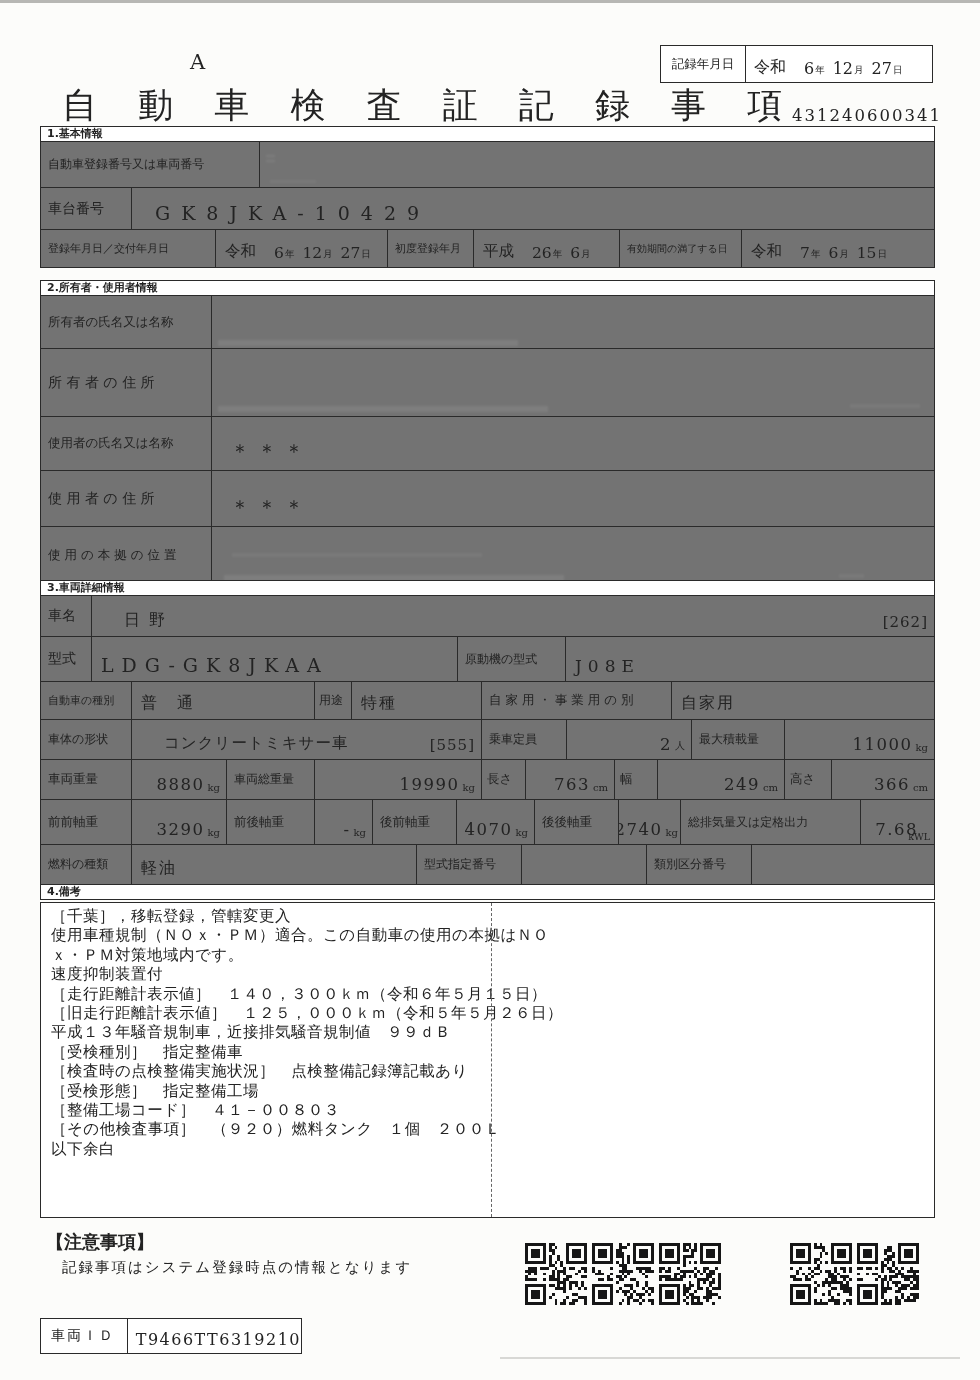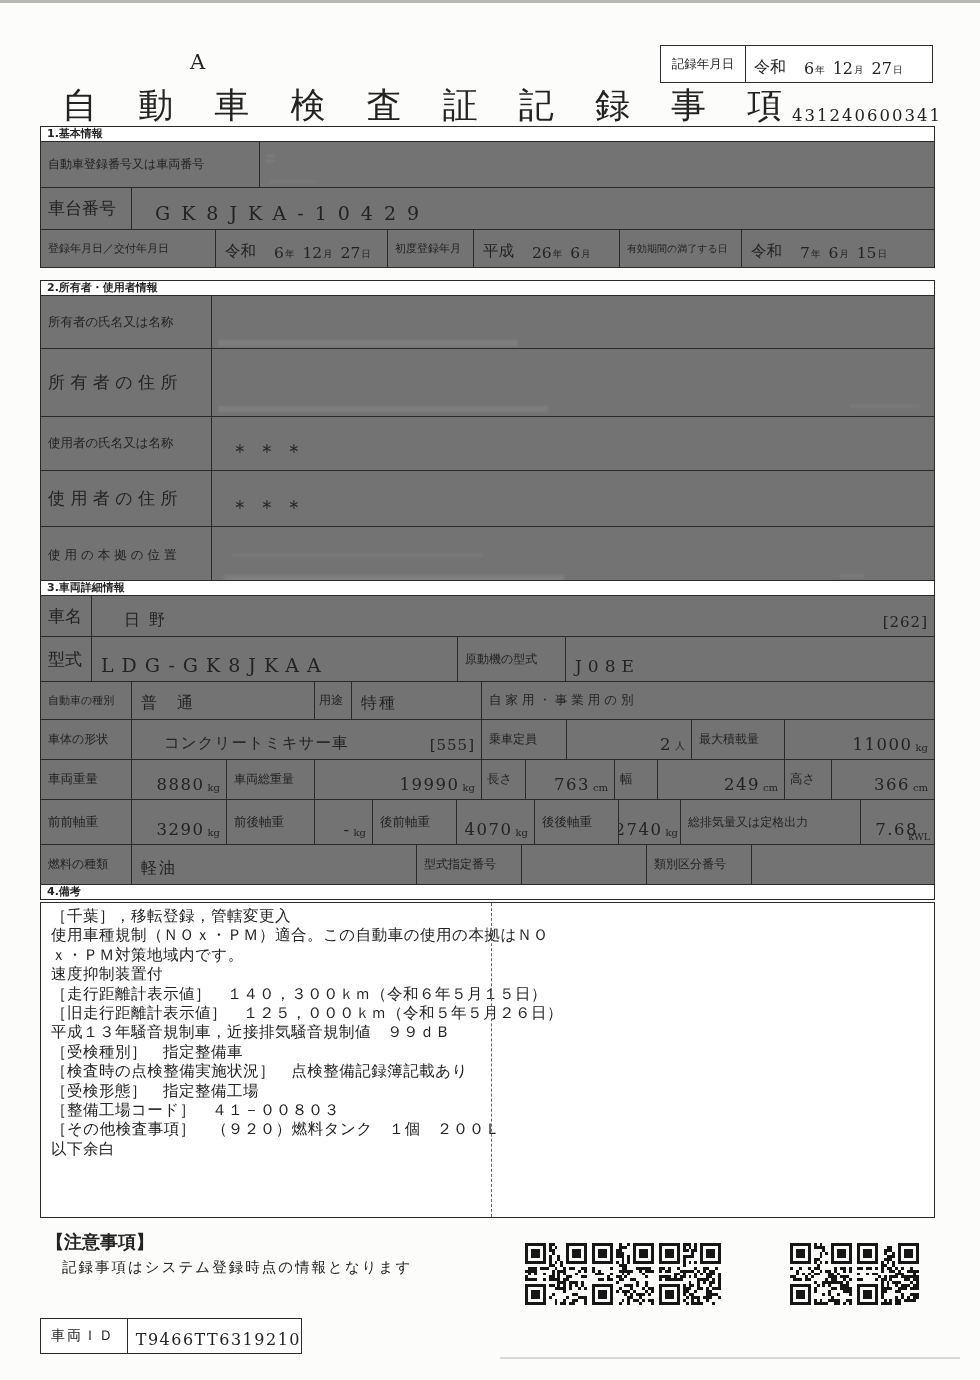--- a/index.html
+++ b/index.html
@@ -28,21 +28,21 @@
   .row + .row{border-top:1.4px solid #2a2a2a;}
   .cell{box-sizing:border-box;position:relative;display:flex;overflow:hidden;}
   .cell + .cell{border-left:1.4px solid #2a2a2a;}
   .lbl{align-items:center;padding-left:7px;}
   .val{align-items:flex-end;padding:0 6px 5px 9px;}
   .num{justify-content:flex-end;font-size:16.5px;letter-spacing:1.5px;}
   .split{justify-content:space-between;padding-left:32px;}
   .unit{font-size:10px;letter-spacing:0;margin-left:3px;padding-bottom:1px;}
   .unit-stack{position:absolute;right:4px;top:2px;bottom:3px;display:flex;
               justify-content:space-between;align-items:flex-end;font-size:9.5px;letter-spacing:0;line-height:9px;}
-  .fs10{font-size:10px}.fs11{font-size:11px}.fs12{font-size:12px}.fs125{font-size:12.5px}.fs13{font-size:17px}
+  .fs10{font-size:10px}.fs11{font-size:11px}.fs12{font-size:12px}.fs125{font-size:12.5px}.fs13{font-size:14px}
   .date{font-size:15.5px;}
   .date .era{margin-right:10px;}
   .date .dnum{margin-left:8px;}
   .date .du{font-size:9.5px;margin-left:1px;padding-bottom:1px;}
   .chassis{font-size:19px;letter-spacing:11px;padding-left:14px;white-space:nowrap;}
   .model{font-size:19px;letter-spacing:8px;white-space:nowrap;}
   .engine{font-size:17px;letter-spacing:6px;}
   .word{font-size:16px;letter-spacing:2px;}
   .body-shape{font-size:15.5px;letter-spacing:1px;}
   .code{font-size:15px;letter-spacing:1px;}
@@ -237,20 +237,23 @@
             <span class="word">普　通</span>
           </div>
         <div class="cell lbl fs12" style="width:37px;padding-left:4px">
             <span>用途</span>
           </div>
         <div class="cell val" style="width:130px">
             <span class="word">特種</span>
           </div>
         <div class="cell lbl fs125" style="width:190px">
             <span>自 家 用 ・ 事 業 用 の 別</span>
+          </div>
+        <div class="cell val" style="flex:1">
+            <span class="word">自家用</span>
           </div>
       </div>
       <div class="row" style="height:40px">
         <div class="cell lbl fs12" style="width:90px">
             <span>車体の形状</span>
           </div>
         <div class="cell val split" style="width:350px">
           <span class="body-shape">コンクリートミキサー車</span>
           <span class="code">[555]</span>
         </div>

